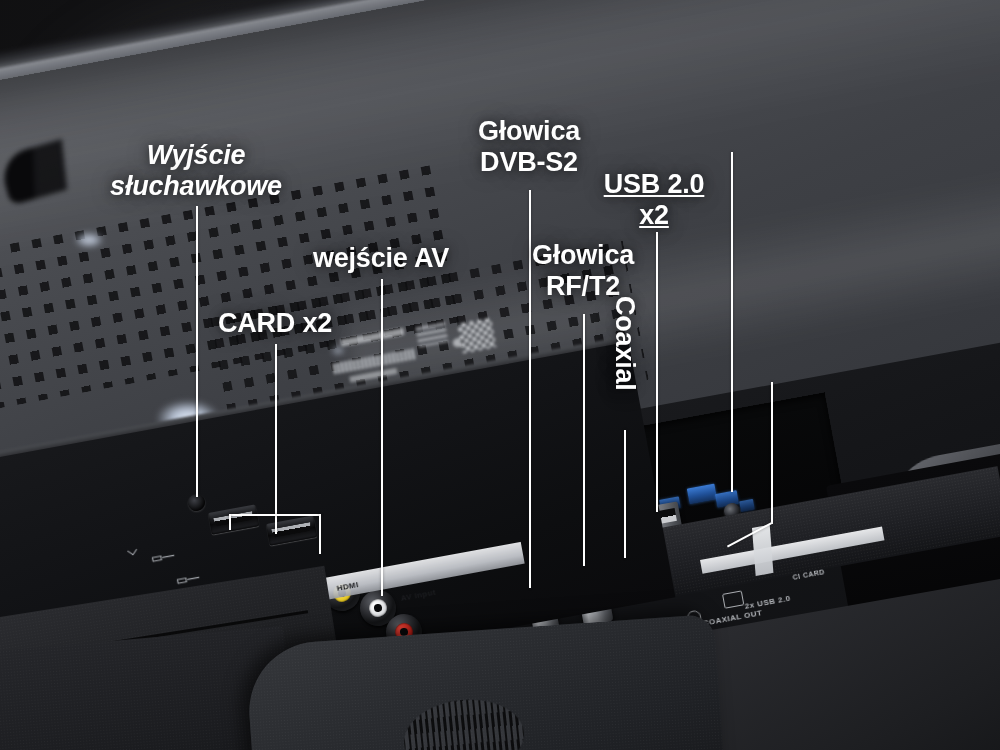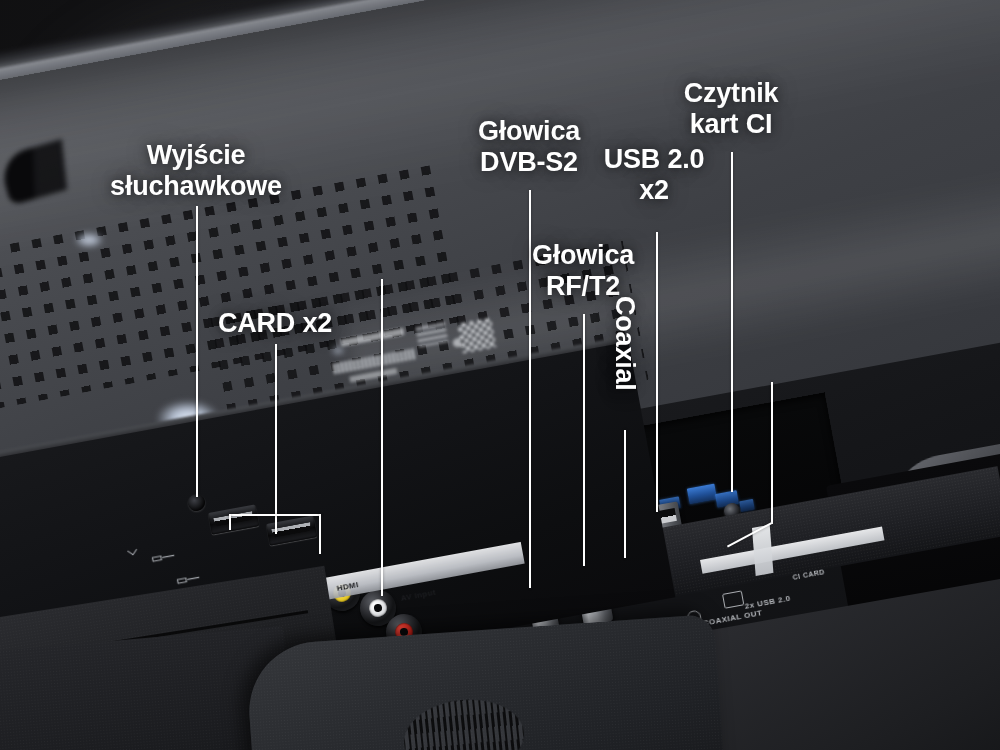--- a/index.html
+++ b/index.html
@@ -565,49 +565,48 @@
     <div class="seam s2"></div>
     <div class="seam s3"></div>
     <div class="fg-right"></div>
     <div class="stand-left"></div>
     <div class="stand"></div>
     <div class="stand-speaker"></div>
   </div>
 
   <div class="ann">
 
-    <div class="lbl" style="left:110px;top:140px;width:172px;">Wyjście
+    <div class="lbl" style="left:110px;top:140px;width:172px;font-style:italic;">Wyjście
 słuchawkowe</div>
     <div class="ln" style="left:196px;top:206px;height:291px;"></div>
 
     <div class="lbl" style="left:215px;top:308px;width:120px;">CARD x2</div>
     <div class="ln" style="left:275px;top:344px;height:190px;"></div>
 
     <div class="lnh" style="left:229px;top:514px;width:92px;"></div>
     <div class="ln" style="left:229px;top:514px;height:16px;"></div>
     <div class="ln" style="left:319px;top:514px;height:40px;"></div>
 
+    <div class="lbl" style="left:300px;top:243px;width:162px;">wejście AV</div>
     <div class="ln" style="left:381px;top:279px;height:317px;"></div>
 
     <div class="lbl" style="left:455px;top:116px;width:148px;">Głowica
 DVB-S2</div>
     <div class="ln" style="left:529px;top:190px;height:398px;"></div>
 
     <div class="lbl" style="left:518px;top:240px;width:130px;">Głowica
 RF/T2</div>
     <div class="ln" style="left:583px;top:314px;height:252px;"></div>
 
     <div class="lbl rot" style="left:640px;top:296px;">Coaxial</div>
     <div class="ln" style="left:624px;top:430px;height:128px;"></div>
 
-    <div class="lbl" style="left:600px;top:144px;width:108px;">USB 2.0
+    <div class="lbl" style="left:600px;top:169px;width:108px;text-decoration:underline;">USB 2.0
 x2</div>
     <div class="ln" style="left:656px;top:232px;height:280px;"></div>
 
-    <div class="lbl" style="left:663px;top:78px;width:136px;">Czytnik
-kart CI</div>
     <div class="ln" style="left:731px;top:152px;height:340px;"></div>
 
     <div class="ln" style="left:771px;top:382px;height:142px;"></div>
     <div class="lndiag" style="left:772px;top:524px;width:50px;transform:rotate(152deg);"></div>
   </div>
 
 </div>
 
 </body></html>

